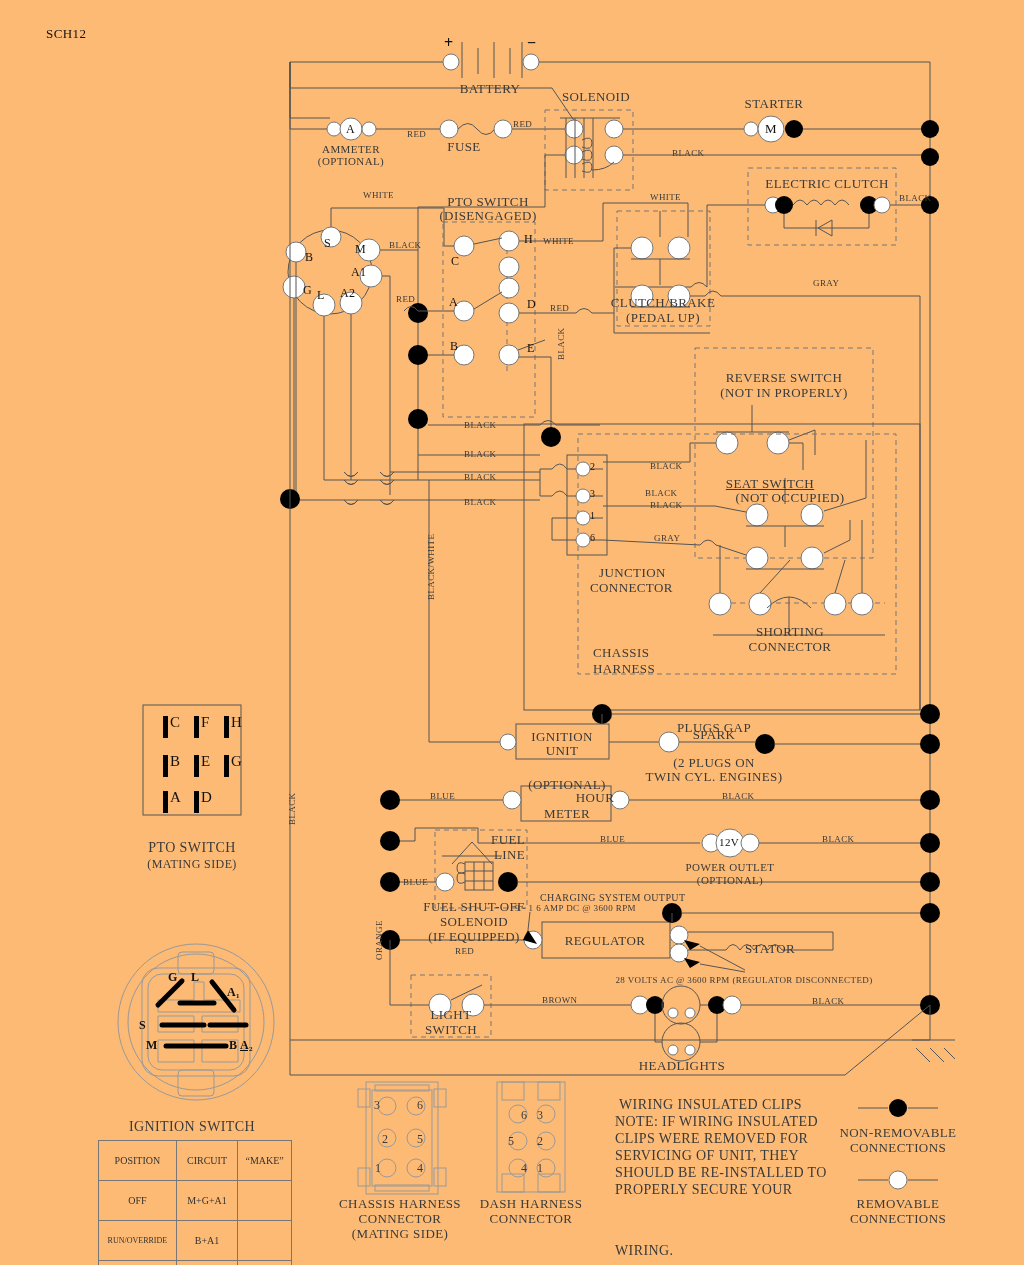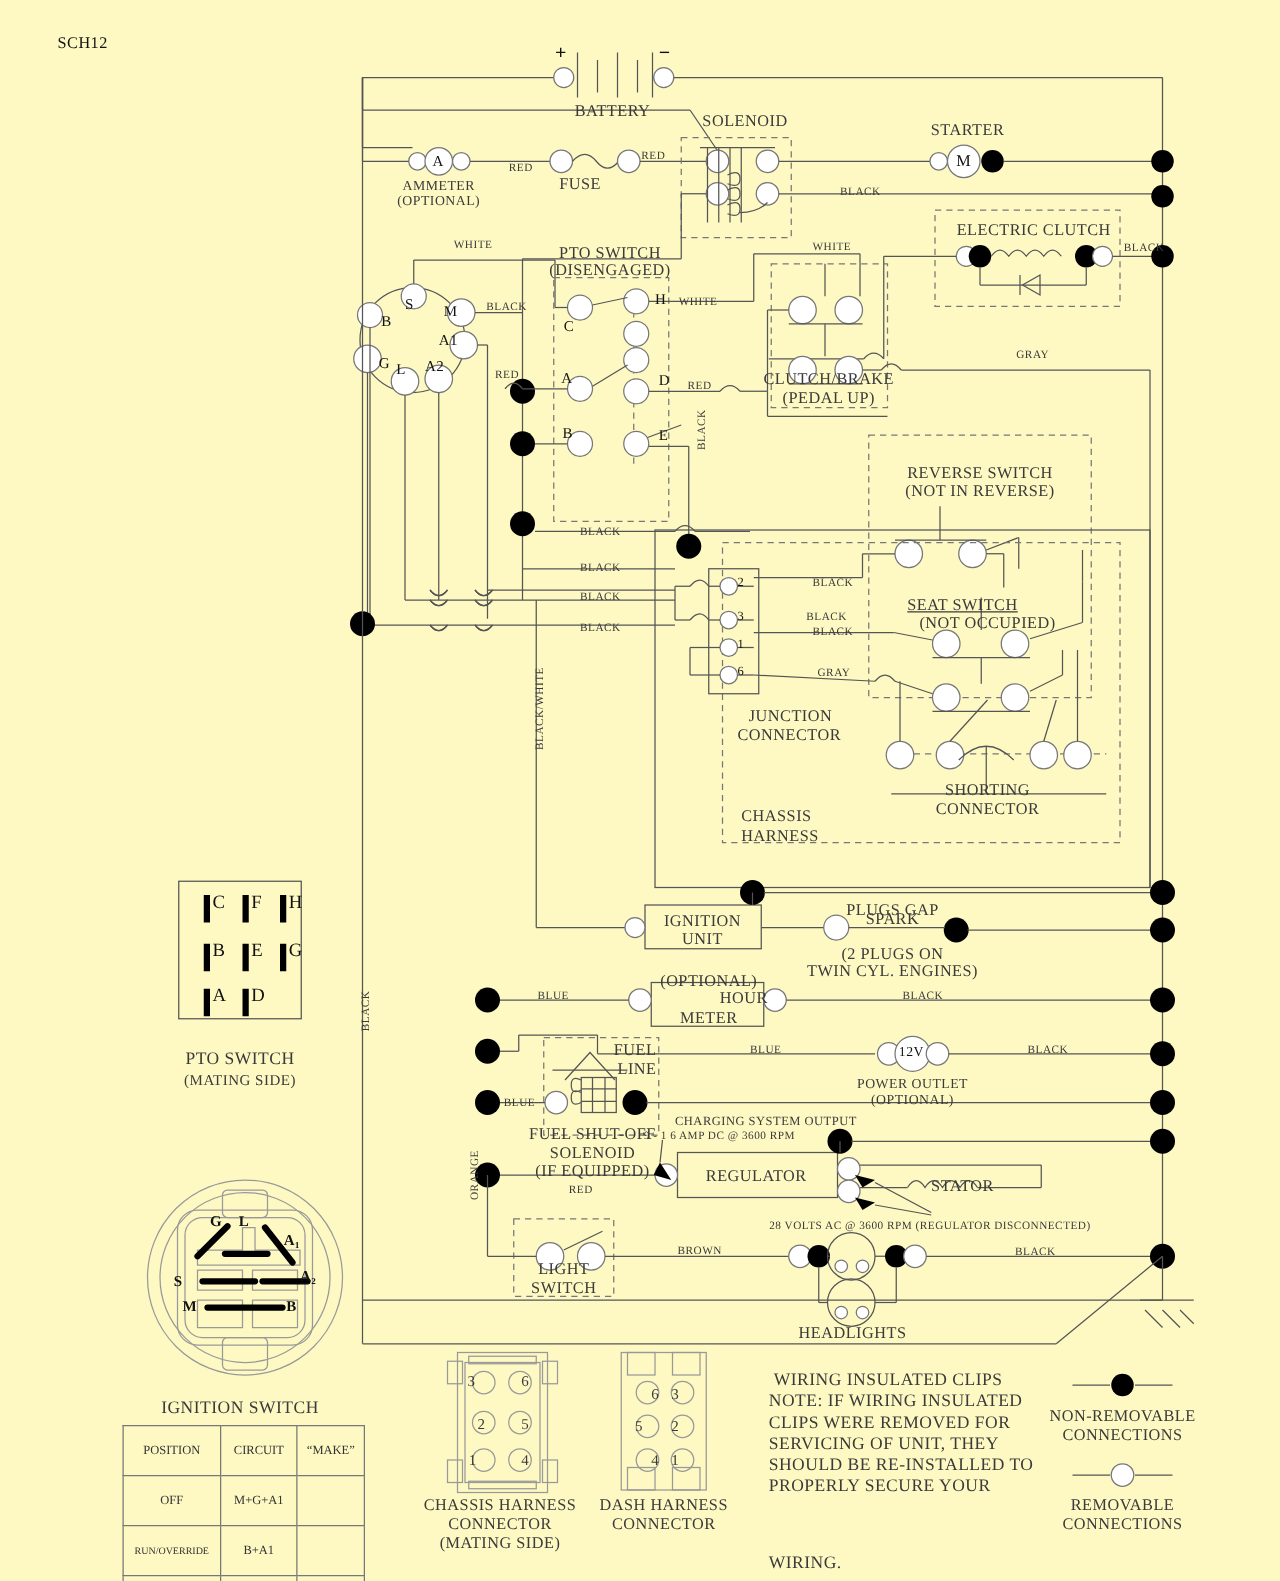--- a/index.html
+++ b/index.html
@@ -1,18 +1,18 @@
 <!DOCTYPE html>
 <html><head>
 <meta charset="utf-8">
 <title>SCH12 Wiring Schematic</title>
 <style>
   html,body{margin:0;padding:0;background:#ffffff;}
   body{font-family:"Liberation Serif", serif;color:#000;}
-  #page{position:relative;width:1024px;height:1265px;background:#fef9c3;overflow:hidden;}
+  #page{position:relative;width:1024px;height:1265px;background:#fdba74;overflow:hidden;}
   .lbl{position:absolute;font-family:"Liberation Serif",serif;color:#3a3a3a;white-space:nowrap;letter-spacing:.4px;}
   .lbl.blk{color:#111;}
   .t9{font-size:9px;}
   .t10{font-size:10px;}
   .t11{font-size:11px;}
   .t12{font-size:12px;}
   .t13{font-size:13px;}
   .t14{font-size:14px;text-align:right;}
   .t15{font-size:15px;}
   .t16{font-size:16px;}
@@ -509,21 +509,21 @@
   <div class="lbl t9" style="left:543px;top:236px;">WHITE</div>
   <div class="lbl t9" style="left:550px;top:303px;">RED</div>
   <div class="lbl t9 vert" style="left:556px;top:360px;">BLACK</div>
   <div class="lbl t9" style="left:650px;top:192px;">WHITE</div>
 
   <div class="lbl t13 ctr" style="left:663px;top:295px;">CLUTCH/BRAKE</div>
   <div class="lbl t13 ctr" style="left:663px;top:310px;">(PEDAL UP)</div>
   <div class="lbl t9" style="left:813px;top:278px;">GRAY</div>
 
   <div class="lbl t13 ctr" style="left:784px;top:370px;">REVERSE SWITCH</div>
-  <div class="lbl t13 ctr" style="left:784px;top:385px;">(NOT IN REVERSE)</div>
+  <div class="lbl t13 ctr" style="left:784px;top:385px;">(NOT IN PROPERLY)</div>
 
   <div class="lbl t9" style="left:464px;top:420px;">BLACK</div>
   <div class="lbl t9" style="left:464px;top:449px;">BLACK</div>
   <div class="lbl t9" style="left:464px;top:472px;">BLACK</div>
   <div class="lbl t9" style="left:464px;top:497px;">BLACK</div>
 
   <div class="lbl t10 blk" style="left:590px;top:461px;">2</div>
   <div class="lbl t10 blk" style="left:590px;top:488px;">3</div>
   <div class="lbl t10 blk" style="left:590px;top:510px;">1</div>
   <div class="lbl t10 blk" style="left:590px;top:532px;">6</div>
@@ -590,21 +590,21 @@
   <div class="lbl t15 blk" style="left:201px;top:753px;">E</div>
   <div class="lbl t15 blk" style="left:231px;top:753px;">G</div>
   <div class="lbl t15 blk" style="left:170px;top:789px;">A</div>
   <div class="lbl t15 blk" style="left:201px;top:789px;">D</div>
   <div class="lbl t14 ctr" style="left:192px;top:840px;">PTO SWITCH</div>
   <div class="lbl t12 ctr" style="left:192px;top:857px;">(MATING SIDE)</div>
 
   <div class="lbl t12 blk" style="left:168px;top:970px;font-weight:bold;">G</div>
   <div class="lbl t12 blk" style="left:191px;top:970px;font-weight:bold;">L</div>
   <div class="lbl t12 blk" style="left:227px;top:985px;font-weight:bold;">A₁</div>
-  <div class="lbl t12 blk" style="left:240px;top:1014px;font-weight:bold;text-decoration:underline;">A₂</div>
+  <div class="lbl t12 blk" style="left:240px;top:1038px;font-weight:bold;text-decoration:underline;">A₂</div>
   <div class="lbl t12 blk" style="left:139px;top:1018px;font-weight:bold;">S</div>
   <div class="lbl t12 blk" style="left:146px;top:1038px;font-weight:bold;">M</div>
   <div class="lbl t12 blk" style="left:229px;top:1038px;font-weight:bold;">B</div>
   <div class="lbl t14 ctr" style="left:192px;top:1119px;">IGNITION SWITCH</div>
 
   <table class="pos" style="left:98px;top:1140px;width:194px;">
     <tbody>
         <tr>
       <td>POSITION</td>
       <td>CIRCUIT</td>

